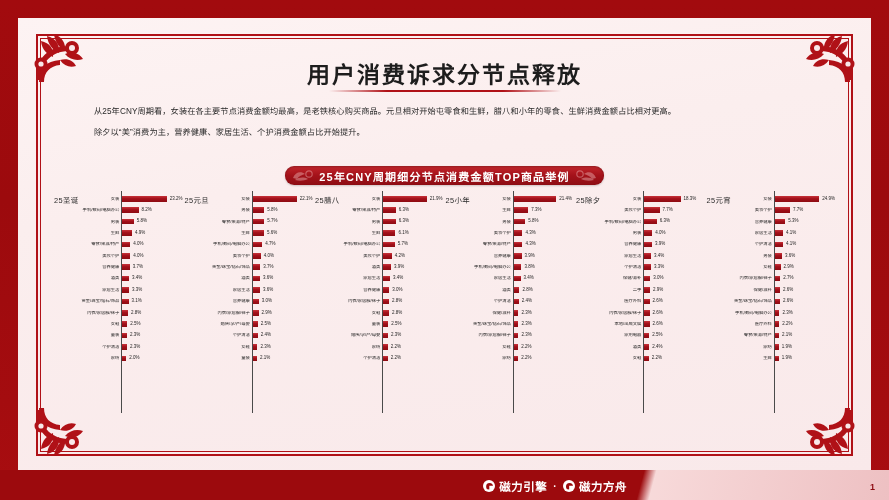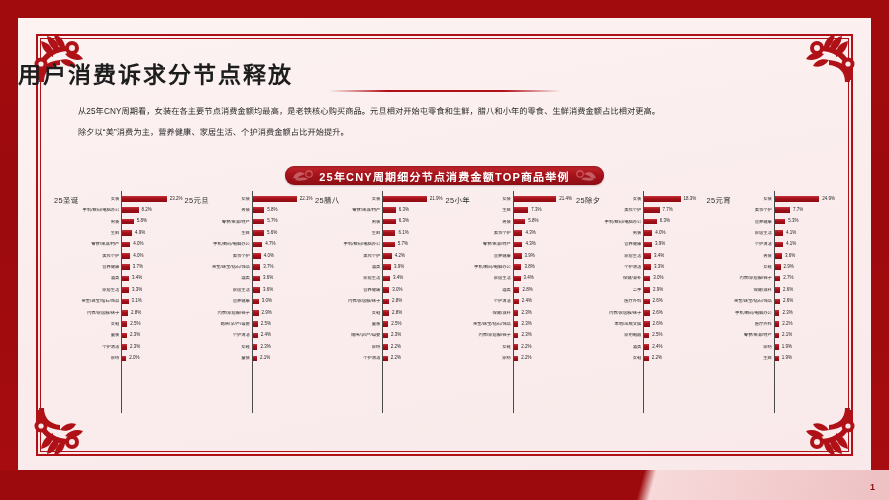--- a/index.html
+++ b/index.html
@@ -35,33 +35,34 @@
   .corner { position: absolute; width: 86px; height: 66px; pointer-events: none; }
   .corner svg { width: 100%; height: 100%; display: block; }
   .c-tl { left: 8px;  top: 6px; }
   .c-tr { right: 8px; top: 6px;  transform: scaleX(-1); }
   .c-bl { left: 8px;  bottom: 6px; transform: scaleY(-1); }
   .c-br { right: 8px; bottom: 6px; transform: scale(-1,-1); }
 
   
   #title {
     position: absolute; left: 0; right: 0; top: 38px;
+    text-align: center;
     font-size: 23px; font-weight: bold; color: #1d1d1d;
     letter-spacing: 2px;
   }
   #title-rule {
     position: absolute; left: 50%; transform: translateX(-50%);
     top: 72px; width: 232px; height: 2px;
     background: linear-gradient(90deg,rgba(176,17,23,0) 0%, #b01117 25%, #b01117 75%, rgba(176,17,23,0) 100%);
   }
   #para {
     position: absolute; left: 60px; right: 60px; top: 88px;
     color: #2a2a2a;
   }
-  #para p { font-size: 8.2px; line-height: 1.5; margin-bottom: 9px; letter-spacing: .1px; }
+  #para p { font-size: 8.2px; line-height: 1.5; margin-bottom: 9px; letter-spacing: .1px; margin-left: 16px; }
 
   
   #ribbon-wrap {
     position: absolute; left: 0; right: 0; top: 148px;
     display: flex; justify-content: center;
   }
   #ribbon {
     position: relative;
     height: 19px; padding: 0 34px;
     display: flex; align-items: center; justify-content: center;
@@ -923,16 +924,23 @@
               </div>
             </div>
           </div>
         </div>
       </div>
 
   </div>
 
   <div id="footer-bar">
     <div id="footer-swoosh"></div>
+    <div id="footer-logo">
+      <span class="logo-mark"></span>
+      <span>磁力引擎</span>
+      <span class="logo-dot">·</span>
+      <span class="logo-mark"></span>
+      <span>磁力方舟</span>
+    </div>
     <div id="page-num">1</div>
   </div>
 
 </div>
 
 </body></html>

